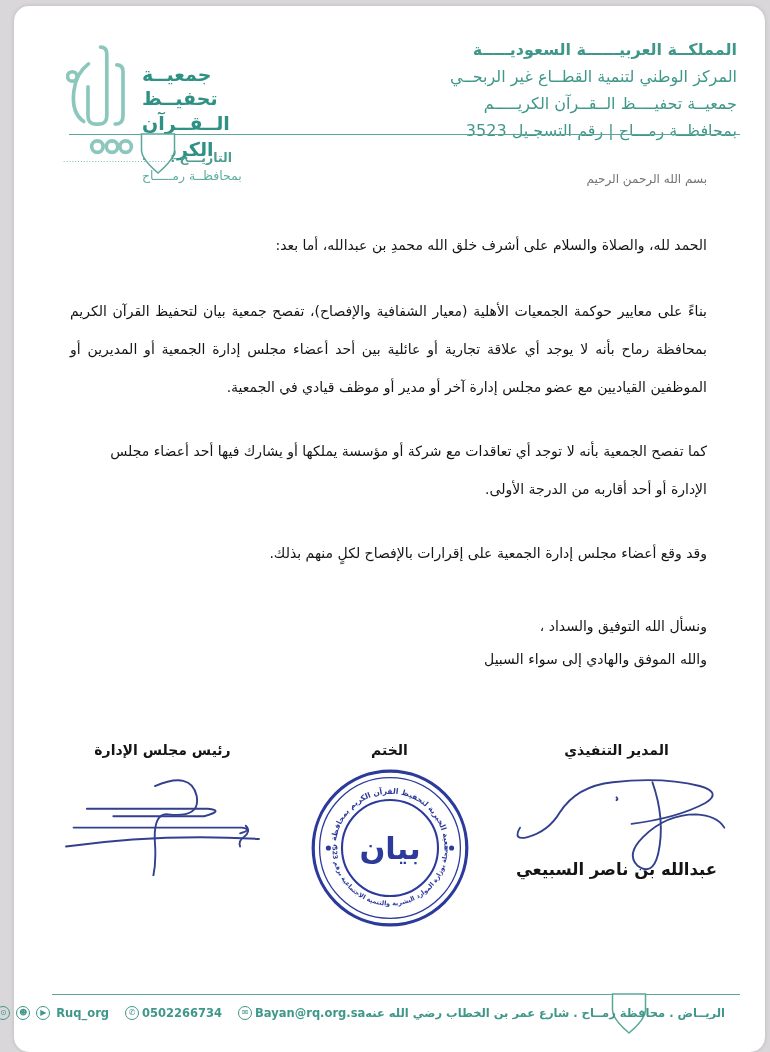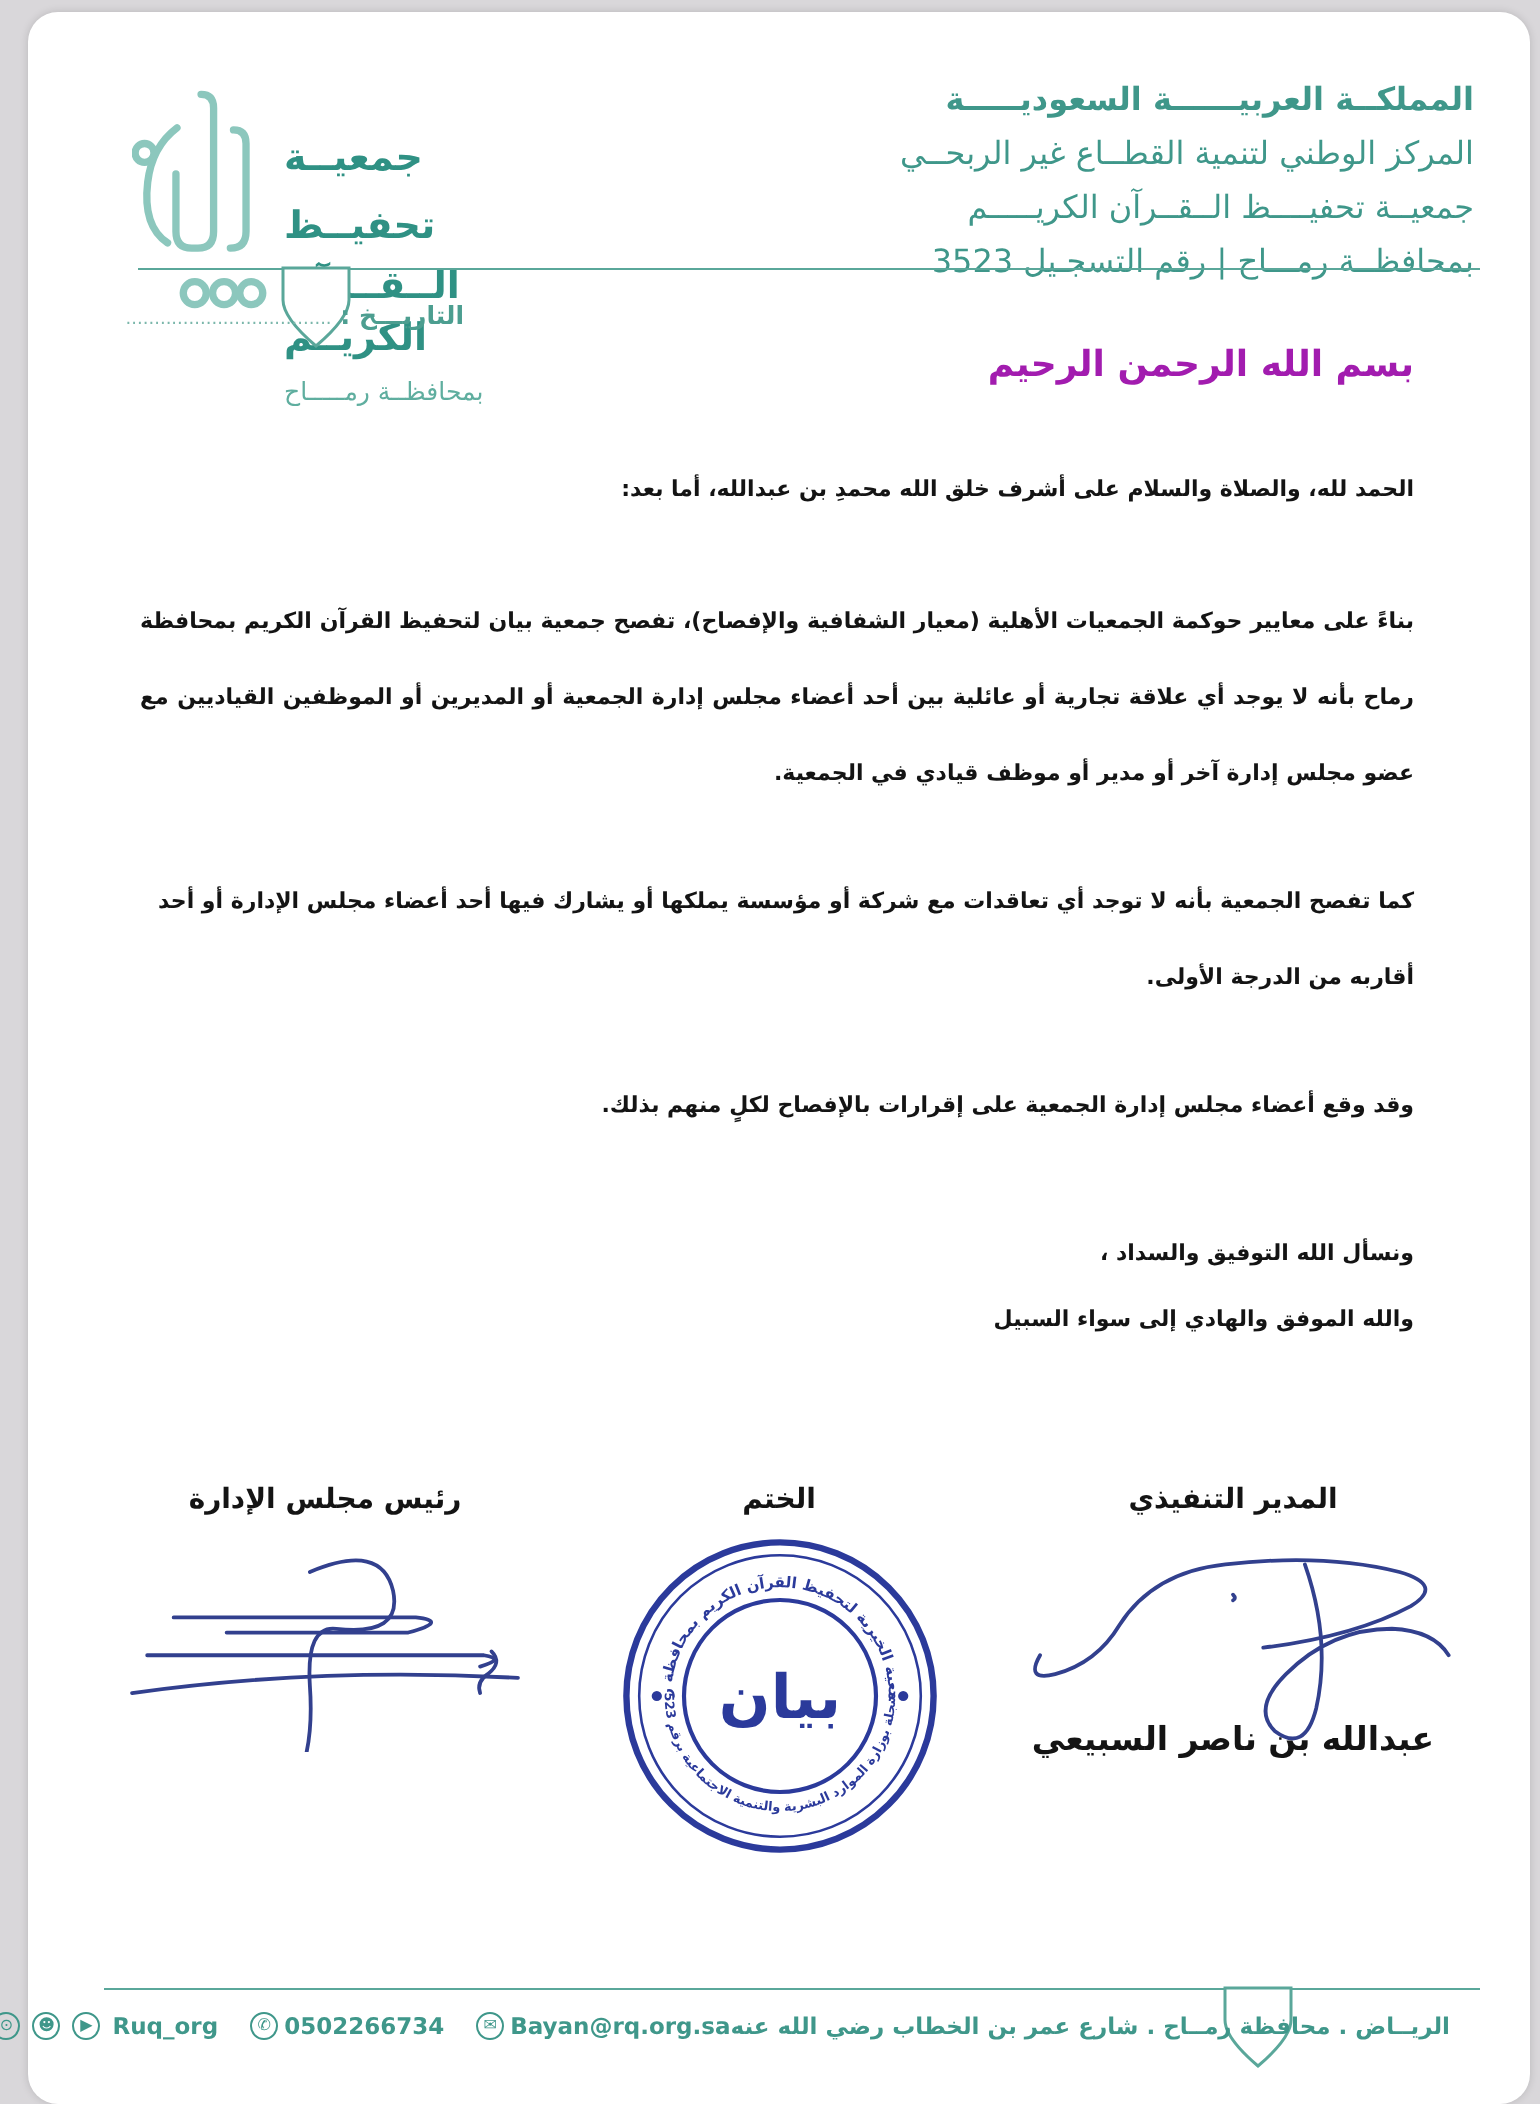--- a/index.html
+++ b/index.html
@@ -23,21 +23,21 @@
     position:absolute; top:30px; right:28px; width:345px;
     text-align:right; color:#3f978a;
     font-size:16px; font-weight:700; line-height:27px;
   }
   .hdr-right .thin { font-weight:400; }
   .hdr-left {
     position:absolute; top:38px; left:52px; width:185px;
     display:flex; flex-direction:row; align-items:flex-start; gap:8px;
   }
   .org-text { text-align:left; padding-top:18px; }
-  .org-text .l1 { color:#2f9184; font-weight:800; font-size:19px; line-height:34px; }
+  .org-text .l1 { color:#2f9184; font-weight:800; font-size:19px; line-height:24px; }
   .org-text .l2 { color:#2f9184; font-weight:800; font-size:19px; line-height:26px; }
   .org-text .l3 { color:#5fae9f; font-weight:400; font-size:12.5px; letter-spacing:1px; margin-top:6px; }
   .logo-svg { flex:0 0 auto; }
 
   .hdr-rule {
     position:absolute; top:128px; left:55px; right:25px; height:0;
     border-top:1.5px solid #5aa79a;
   }
   .drop { position:absolute; }
 
@@ -45,27 +45,27 @@
     position:absolute; top:137px; left:36px; width:182px;
     color:#4c9e90; font-size:12.5px; font-weight:700;
     text-align:right; direction:rtl;
   }
   .ref-fields .row { line-height:30px; white-space:nowrap; }
   .ref-fields .dots { font-size:9px; letter-spacing:1px; color:#7bb7ab; font-weight:400; }
 
   
   .basmala {
     position:absolute; top:166px; right:58px;
-    color:#a21caf; font-size:18px; font-weight:700;
+    color:#737373; font-size:12px; font-weight:400;
   }
   .body-text {
     position:absolute; top:216px; left:56px; right:58px;
     color:#141414; text-align:right; direction:rtl;
   }
-  .body-text p { font-size:11px; font-weight:700; }
+  .body-text p { font-size:14px; font-weight:400; }
   .p1 { margin-top:8px; line-height:30px; margin-bottom:32px; }
   .p2 { line-height:38px; margin-bottom:26px; text-align:justify; }
   .p3 { line-height:38px; margin-bottom:30px; }
   .p4 { line-height:30px; margin-bottom:42px; }
   .c1 { line-height:33px; }
   .c2 { line-height:33px; }
 
   
   .sig-row {
     position:absolute; top:736px; left:35px; right:35px; height:215px;

